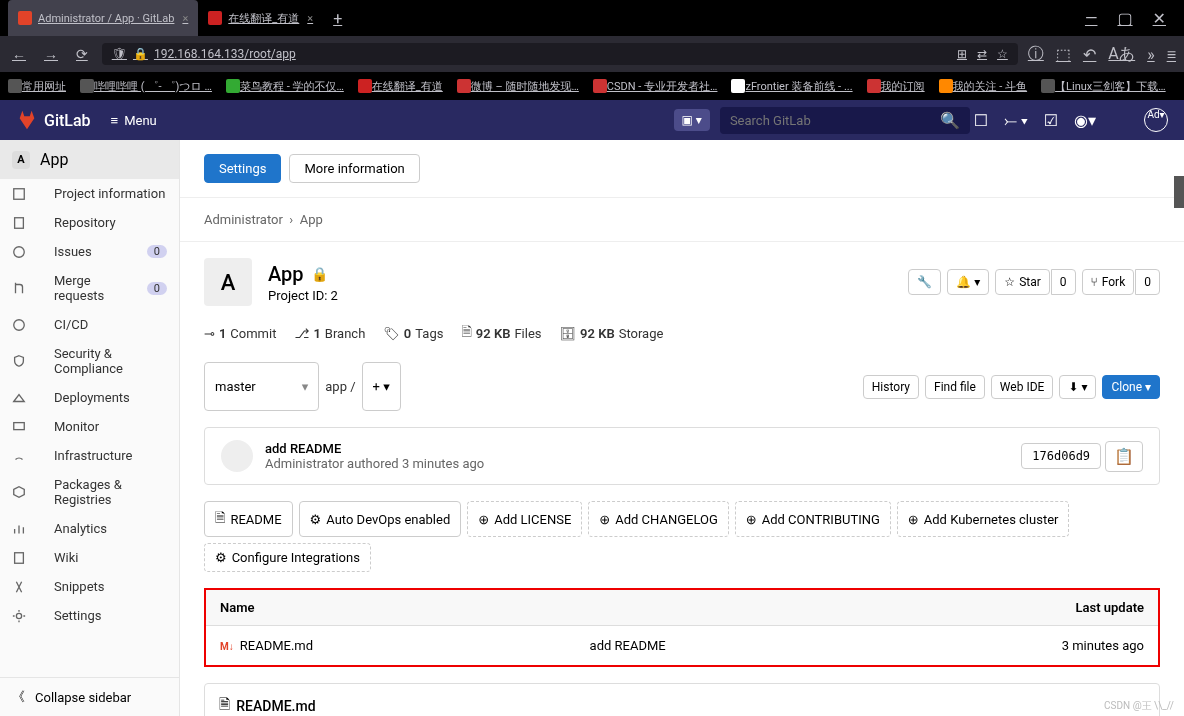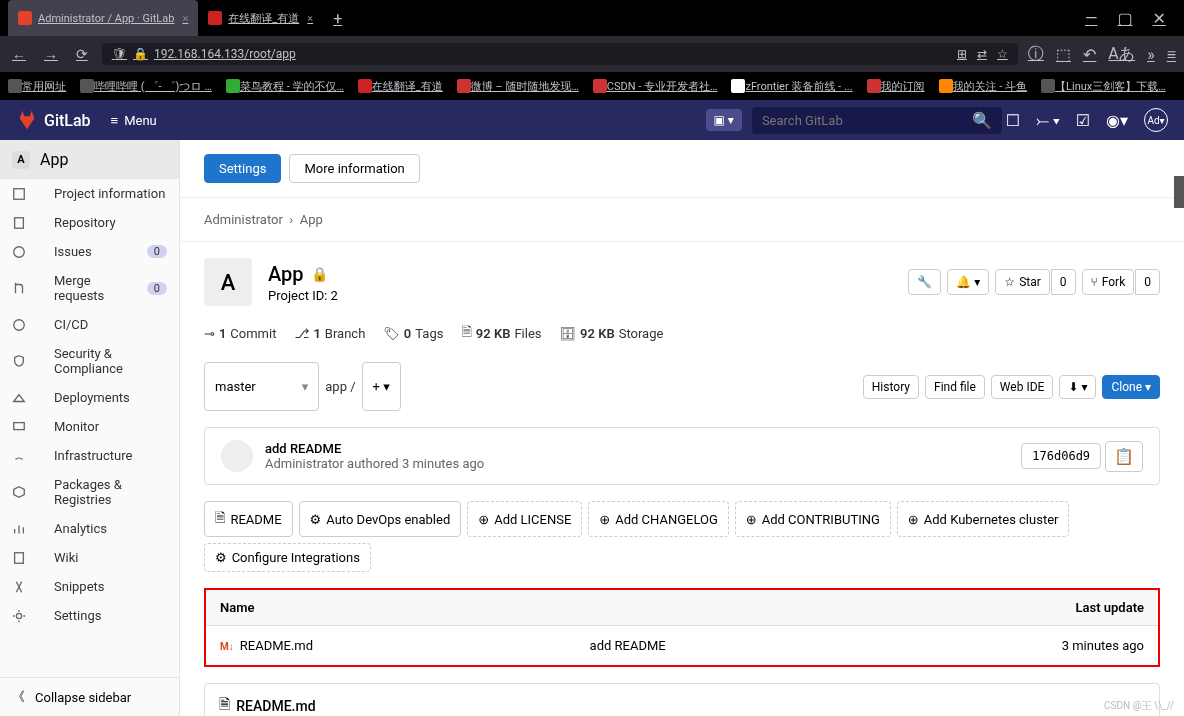--- a/index.html
+++ b/index.html
@@ -25,21 +25,21 @@
 
 
 .gitlab-header { background: #292961; height: 40px; display: flex; align-items: center; padding: 0 16px; color: #fff; }
 .gitlab-logo { width: 22px; height: 22px; margin-right: 6px; }
 .gitlab-brand { font-size: 16px; font-weight: 500; margin-right: 20px; }
 .menu-btn { display: flex; align-items: center; gap: 6px; font-size: 13px; cursor: pointer; }
 .header-spacer { flex: 1; }
 .header-plus { background: #4c4c8a; border-radius: 4px; padding: 4px 8px; font-size: 12px; margin-right: 10px; }
 .search-box { background: #18184a; border: none; color: #fef9c3; padding: 6px 10px; border-radius: 4px; width: 250px; font-size: 13px; }
 .header-icons { display: flex; gap: 16px; margin-left: 14px; align-items: center; }
-.avatar-circle { width: 24px; height: 24px; border: 1px solid #fff; border-radius: 50%; display: flex; align-items: center; justify-content: center; font-size: 10px; }
+.avatar-circle { width: 24px; height: 24px; border: 1px solid #fff; border-radius: 50%; display: flex; justify-content: center; font-size: 10px; margin-left: 32px; }
 
 
 .main-layout { display: flex; height: calc(716px - 140px); }
 .sidebar { width: 180px; background: #fafafa; border-right: 1px solid #e5e5e5; display: flex; flex-direction: column; }
 .sidebar-header { display: flex; align-items: center; padding: 10px 12px; gap: 10px; background: #e9e9e9; }
 .sidebar-avatar { width: 18px; height: 18px; background: #ddd; border-radius: 4px; display: flex; align-items: center; justify-content: center; font-size: 11px; font-weight: bold; }
 .sidebar-items { flex: 1; overflow-y: auto; }
 .sidebar-item { display: flex; align-items: center; padding: 7px 12px; font-size: 13px; color: #333; cursor: pointer; gap: 28px; }
 .sb-icon { width: 14px; height: 14px; color: #666; flex-shrink: 0; }
 .sidebar-badge { margin-left: auto; background: #d1d1f0; color: #333; border-radius: 10px; padding: 0 7px; font-size: 11px; }

